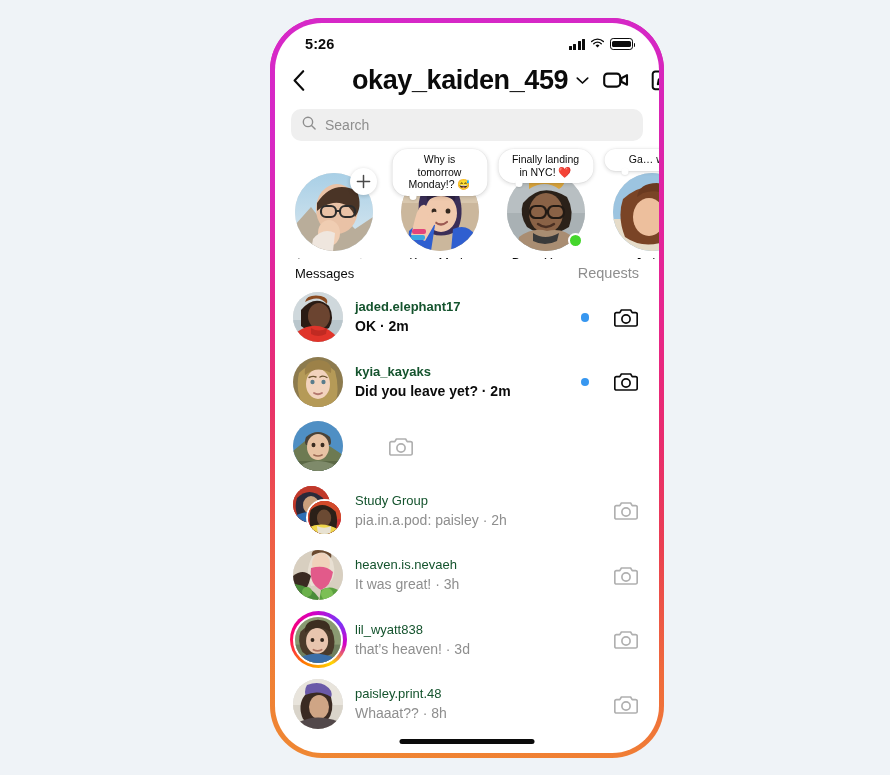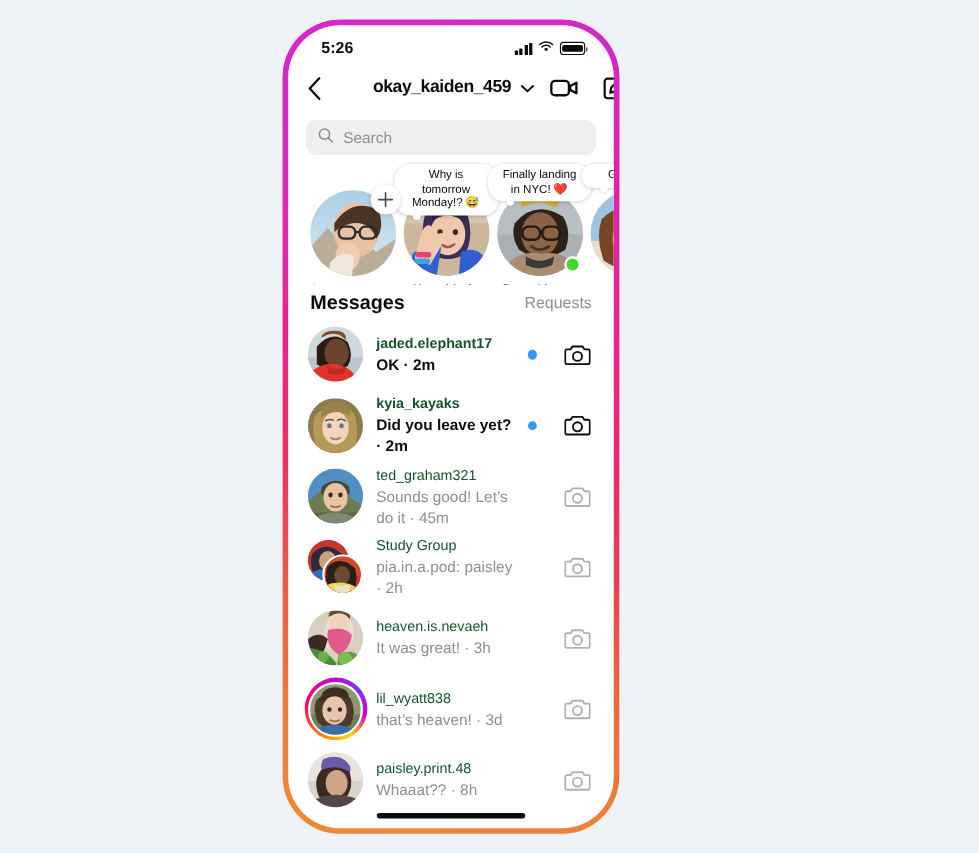--- a/index.html
+++ b/index.html
@@ -8,22 +8,22 @@
     width: 890px; height: 775px;
     background: #eff3f7;
     font-family: "Liberation Sans", sans-serif;
     overflow: hidden;
     position: relative;
   }
 
   
   #phone-frame {
     position: absolute;
-    left: 257px; top: 18px;
-    width: 306px; height: 740px;
+    left: 270px; top: 18px;
+    width: 394px; height: 740px;
     border-radius: 52px;
     padding: 5px;
     background: linear-gradient(200deg,
         #c9168f 0%,
         #d41b9e 10%,
         #e3229f 22%,
         #e8258e 34%,
         #e82a6f 48%,
         #ea3c52 60%,
         #ef6a3c 74%,
@@ -78,40 +78,40 @@
   }
   .batt span{ display:block; height:100%; width:100%; background:#0b0b0b; border-radius:1.6px; }
 
   
   #app-header {
     display:flex; align-items:center;
     padding: 2px 20px 4px 18px; gap: 7px; height:44px;
   }
   #back-button { width:20px; height:26px; display:flex; align-items:center; justify-content:center; cursor:pointer; }
   #username-title {
-    font-size:16px; font-weight:700; color:#0b0b0b; letter-spacing:-.4px;
+    font-size:27px; font-weight:700; color:#0b0b0b; letter-spacing:-.4px;
     white-space:nowrap;
     margin-left:40px;
   }
   #username-chevron { margin-left:1px; display:flex; align-items:center; }
   #header-spacer { flex:1; }
   .header-icon { width:28px; height:28px; display:flex; align-items:center; justify-content:center; cursor:pointer; }
   #video-call-button { margin-right:14px; }
 
   
   #search-wrap { padding: 6px 16px 0 16px; }
   #search-bar {
     height:32px; background:#efefef; border-radius:10px;
     display:flex; align-items:center; gap:9px; padding:0 11px;
   }
   #search-placeholder { font-size:14px; color:#8e8e8e; }
 
   
   #notes-row {
-    display:flex; padding: 10px 0 4px 16px; 
+    display:flex; padding: 10px 0 4px 16px; gap:21px;
     overflow:hidden; height:118px;
   }
   .note-item { width:85px; flex:0 0 85px; position:relative; }
   .note-bubble {
     position:absolute; top:-2px; left:50%; transform:translateX(-50%);
     background:#ffffff; border-radius:15px; padding:4px 9px 5px;
     box-shadow: 0 1px 4px rgba(0,0,0,.16), 0 0 0 .5px rgba(0,0,0,.04);
     font-size:10.5px; line-height:12.5px; color:#0b0b0b; text-align:center;
     width:95px; z-index:4;
   }
@@ -140,21 +140,21 @@
   .online-dot {
     position:absolute; right:2px; bottom:3px; width:15px; height:15px;
     background:#44d62c; border-radius:50%; border:2.5px solid #fff;
   }
 
   
   #messages-header {
     display:flex; align-items:center; justify-content:space-between;
     padding: 6px 20px 4px 20px;
   }
-  #messages-label { font-size:18px; font-weight:700; color:#0b0b0b; }
+  #messages-label { font-size:13px; font-weight:400; color:#0b0b0b; }
   #requests-link { font-size:14.5px; color:#8e8e8e; cursor:pointer; }
 
   #thread-list { }
   .thread-row {
     display:flex; align-items:center; gap:12px;
     padding: 7px 20px 7px 18px; height:64.5px; cursor:pointer;
   }
   .thread-avatar { position:relative; width:50px; height:50px; flex:0 0 50px; }
   .thread-avatar .av-circle {
     width:50px; height:50px; border-radius:50%; overflow:hidden; background:#dadada;
@@ -430,24 +430,20 @@
               <rect y="40" width="50" height="10" fill="#5b6845"></rect>
               <path d="M13 16 q12 -10 24 0 q2 6 0 8 H13q-2 -3 0 -8z" fill="#4a4338"></path>
               <ellipse cx="25" cy="26" rx="11" ry="13" fill="#e8c3a4"></ellipse>
               <ellipse cx="20.5" cy="24" rx="2" ry="2.2" fill="#3a2c20"></ellipse>
               <ellipse cx="29.5" cy="24" rx="2" ry="2.2" fill="#3a2c20"></ellipse>
               <path d="M21 34 q4 2 8 0" stroke="#9c6a55" stroke-width="1.7" fill="none" stroke-linecap="round"></path>
               <path d="M8 44 q16 -8 34 0 l2 6 H6z" fill="#7e8a6a"></path>
             </svg>
           </div>
         </div>
-        <div class="thread-text">
-          <div class="thread-name">ted_graham321</div>
-          <div class="thread-preview">Sounds good! Let’s do it · 45m</div>
-        </div>
         <div class="unread-spacer"></div>
         <div class="row-camera">
           <svg width="24" height="21" viewBox="0 0 24 21">
               <path d="M2.4 5.6h3.4l1.6-2.6h9.2l1.6 2.6h3.4a1.6 1.6 0 0 1 1.6 1.6v10.2a1.6 1.6 0 0 1-1.6 1.6H2.4a1.6 1.6 0 0 1-1.6-1.6V7.2a1.6 1.6 0 0 1 1.6-1.6z" stroke="#b0b0b0" stroke-width="1.7" fill="none" stroke-linejoin="round"></path>
               <circle cx="12" cy="12" r="4.1" stroke="#b0b0b0" stroke-width="1.7" fill="none"></circle>
             </svg>
         </div>
       </div>
 
       <div class="thread-row">

